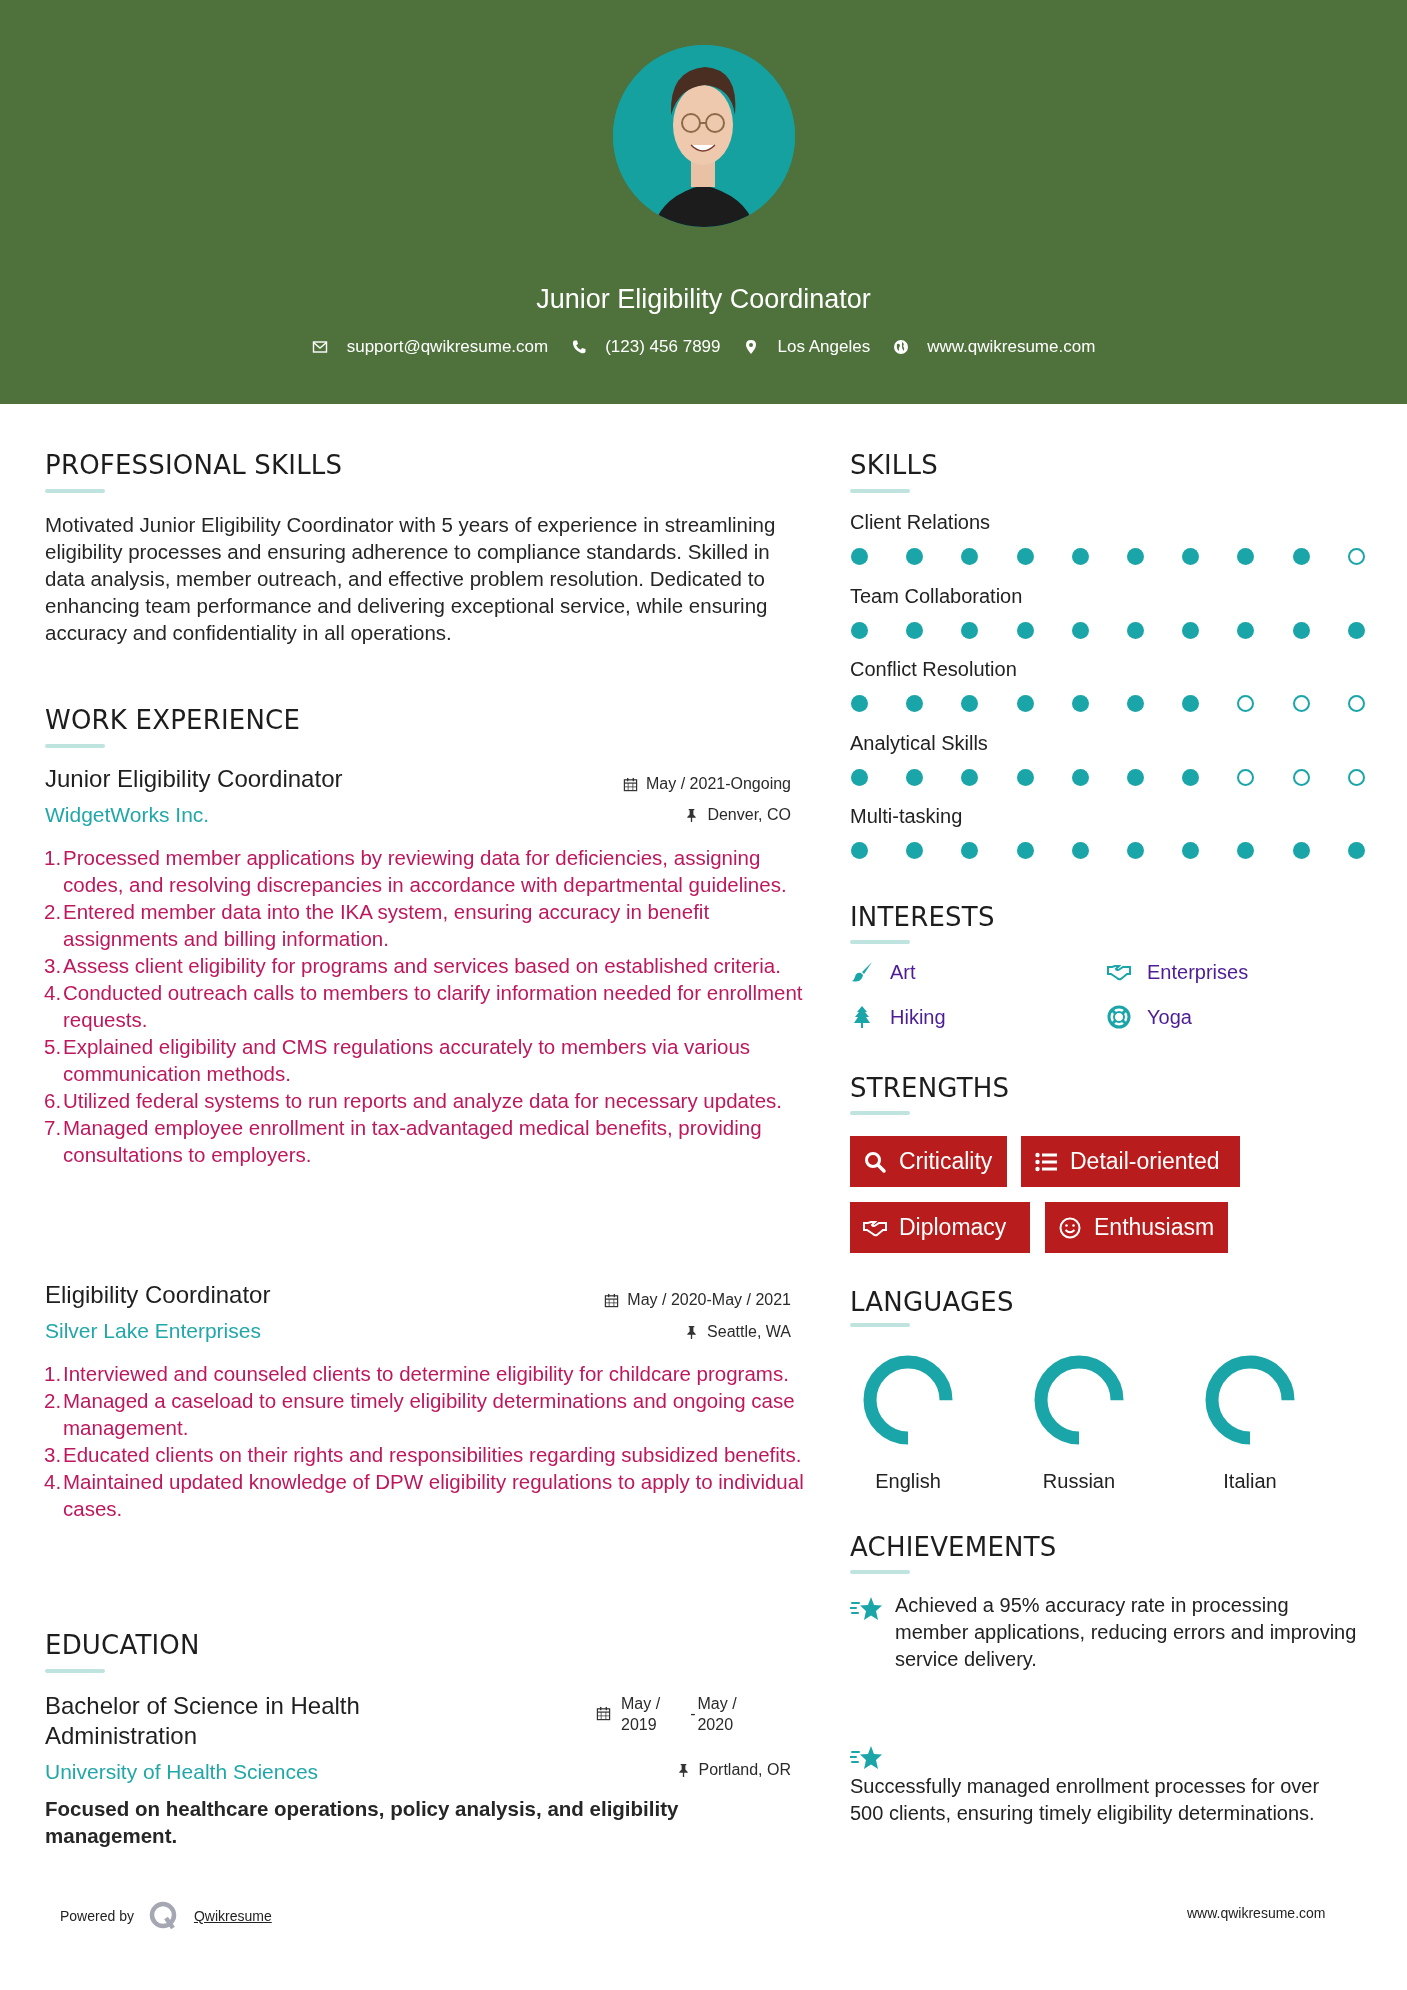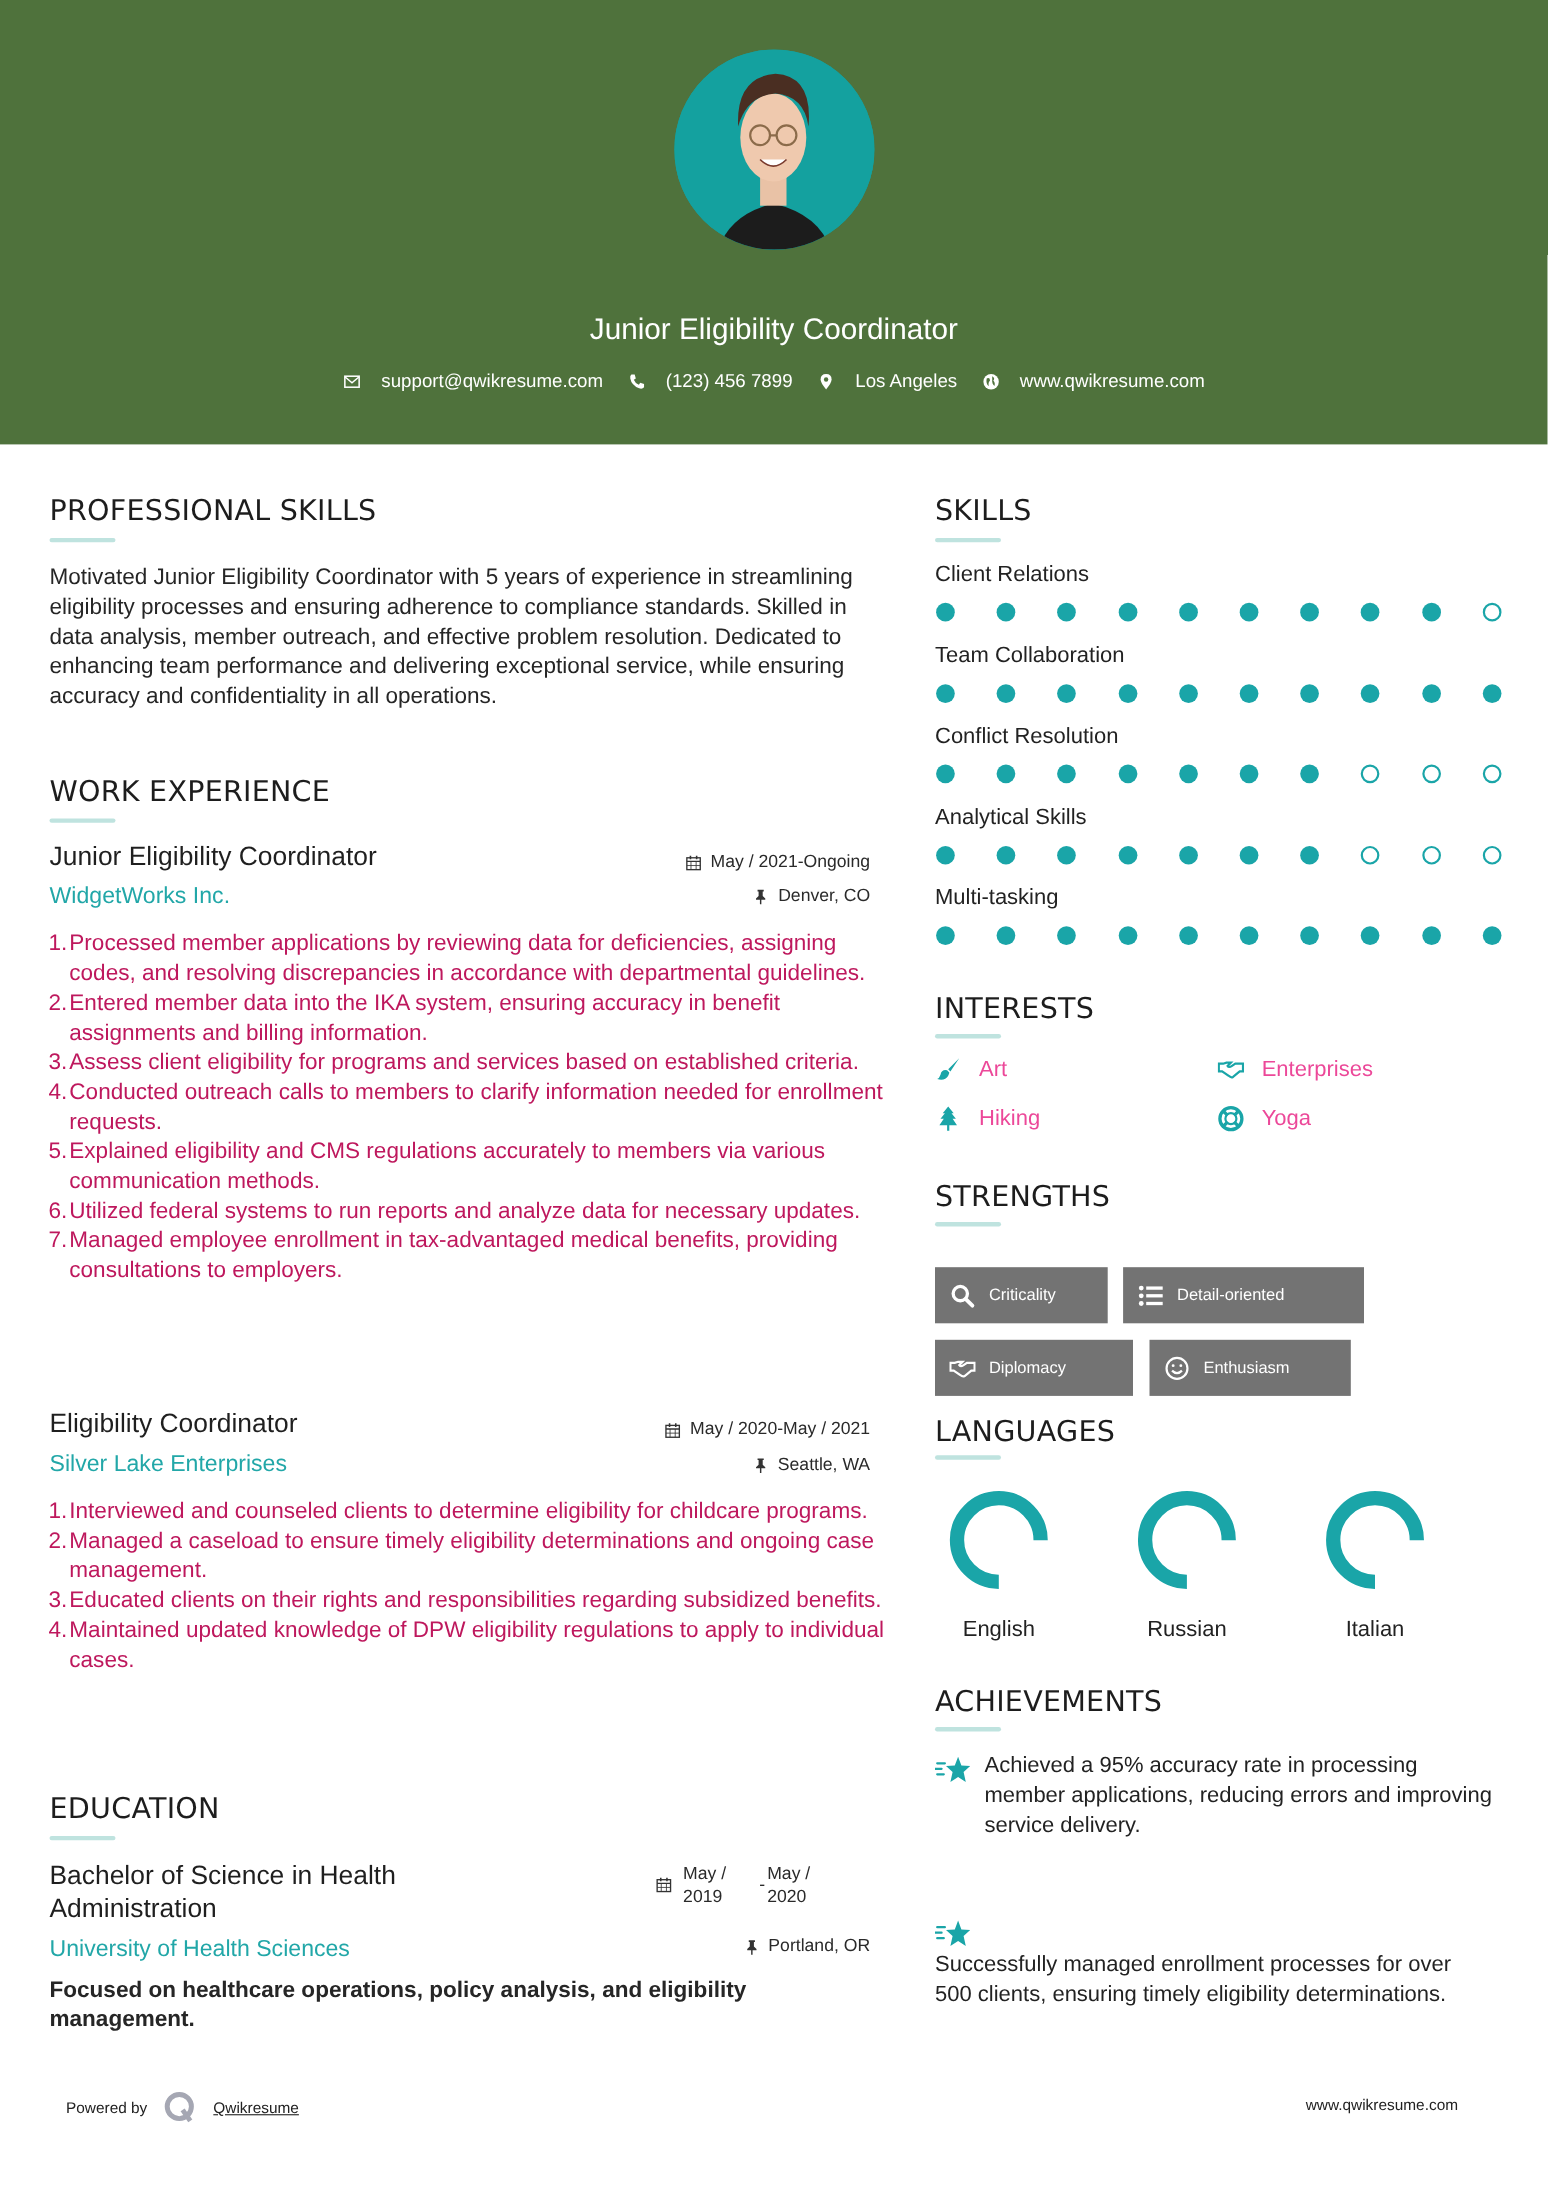--- a/index.html
+++ b/index.html
@@ -31,25 +31,25 @@
   ol.bullets li { counter-increment: item; padding-left: 18px; position: relative; }
   ol.bullets li::before { content: counter(item) "."; position: absolute; left: -1px; }
 
   
   .skill-name { position: absolute; font-size: 20px; color: #222; }
   .dots { position: absolute; display: flex; }
   .dot { width: 17px; height: 17px; border-radius: 50%; background: #1aa5a8; margin-right: 38.2px; }
   .dot.empty { background: #fff; border: 2.5px solid #1aa5a8; }
 
   
-  .interest { position: absolute; display: flex; align-items: center; font-size: 20px; color: #ec4899; }
+  .interest { position: absolute; display: flex; align-items: center; font-size: 20px; color: #4c1d95; }
   .interest svg { width: 24px; height: 24px; margin-right: 16px; }
 
   
-  .badge { position: absolute; height: 51px; background: #737373; color: #fff; font-size: 15px; display: flex; align-items: center; padding: 0 13px; margin-top: 16px; }
+  .badge { position: absolute; height: 51px; background: #b91c1c; color: #fff; font-size: 23px; display: flex; align-items: center; padding: 0 13px; }
   .badge svg { width: 24px; height: 24px; margin-right: 12px; }
 
   
   .lang { position: absolute; width: 120px; text-align: center; }
   .lang svg { display: block; margin: 0 auto; }
   .lang-name { font-size: 20px; color: #222; margin-top: 22px; }
 
   
   .ach { position: absolute; display: flex; }
   .ach svg { width: 34px; height: 30px; flex: none; margin-right: 11px; margin-top: 2px; }

